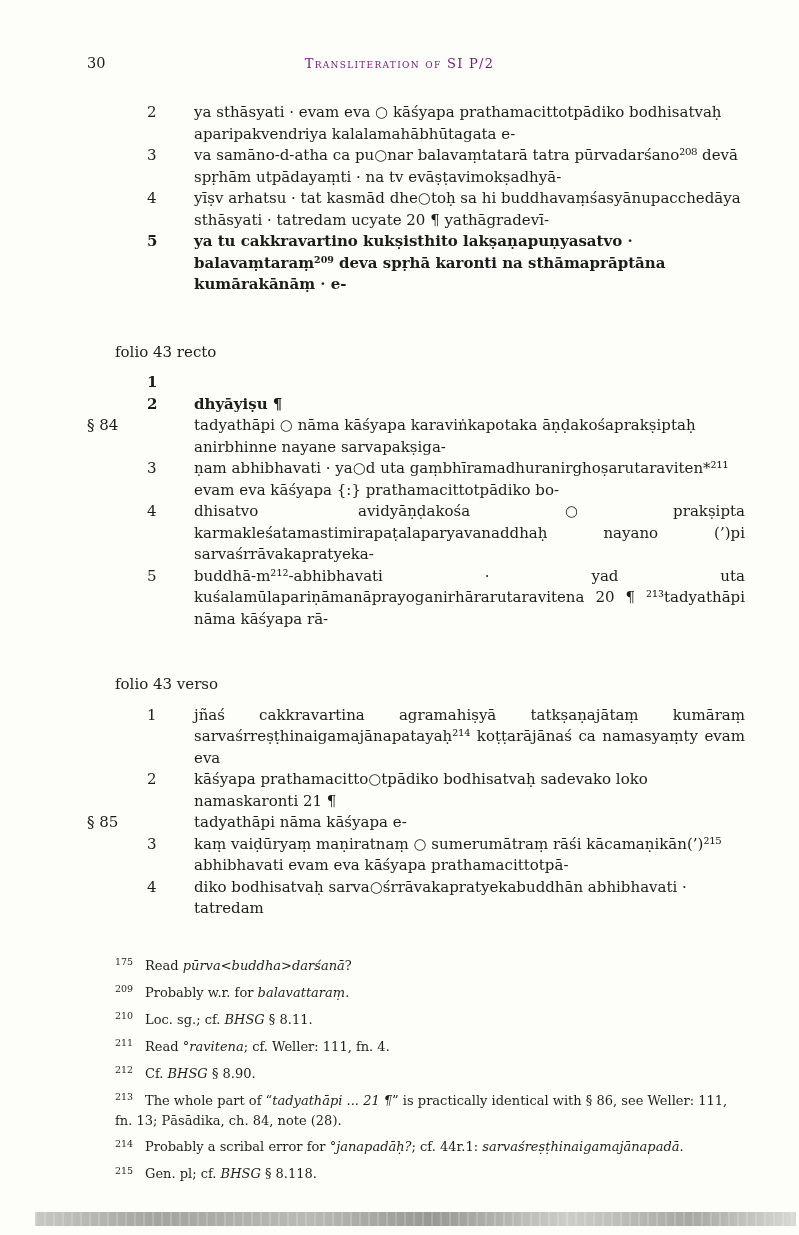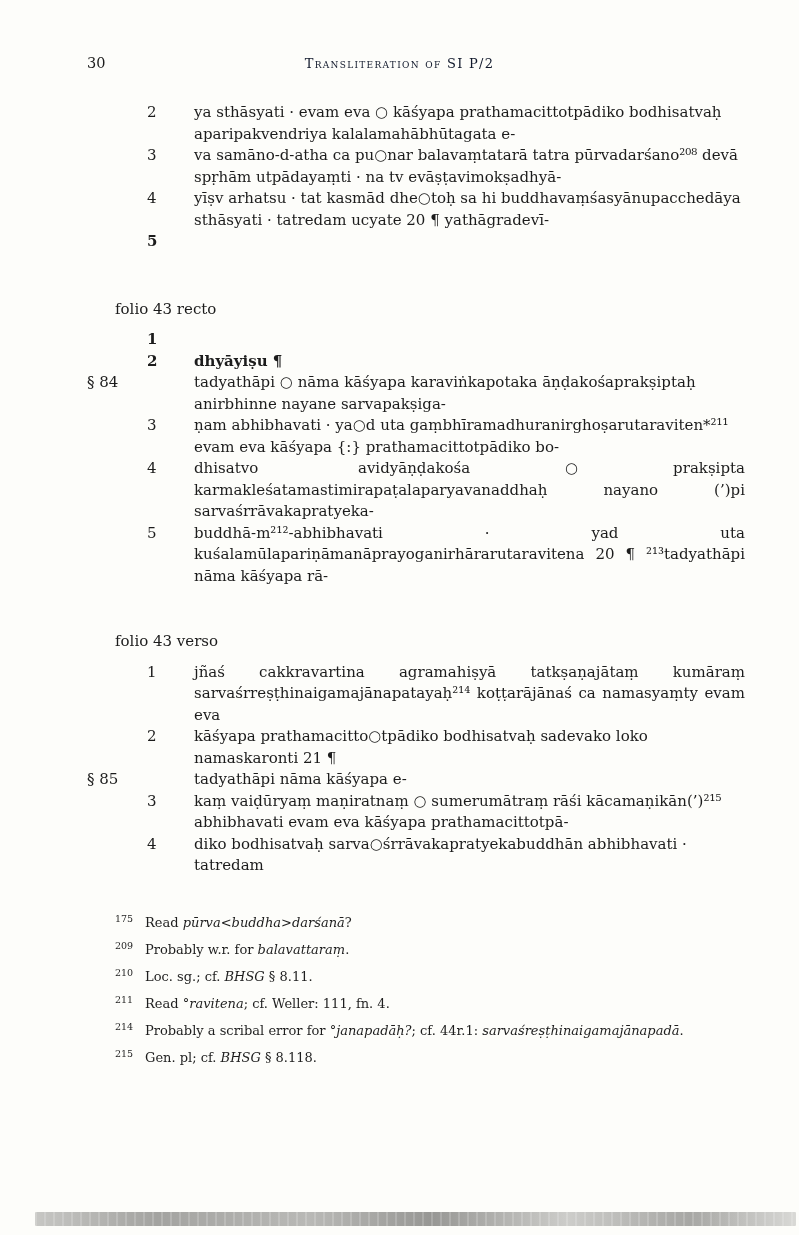--- a/index.html
+++ b/index.html
@@ -14,21 +14,21 @@
     color: #1c1c1c;
     overflow: hidden;
   }
   .header { position: relative; padding-top: 56px; height: 78px; }
   .pageno { position: absolute; left: 87px; top: 55px; font-size: 14.5px; }
   .title {
     text-align: center;
     font-variant: small-caps;
     letter-spacing: 1.3px;
     font-size: 13px;
-    color: #0f172a;
+    color: #701a75;
   }
   .content { padding: 24px 54px 0 87px; }
   .row {
     display: grid;
     grid-template-columns: 60px 47px 1fr;
     font-size: 15px;
     line-height: 21.5px;
   }
   .row .marker { white-space: nowrap; }
   .row.bold .text, .row.bold .num { font-weight: bold; }
@@ -82,20 +82,21 @@
       <span class="text">va samāno-d-atha ca pu○nar balavaṃtatarā tatra pūrvadarśano²⁰⁸ devā spṛhām utpādayaṃti · na tv evāṣṭavimokṣadhyā-</span>
     </div>
     <div class="row">
       <span class="marker"></span>
       <span class="num">4</span>
       <span class="text">yīṣv arhatsu · tat kasmād dhe○toḥ sa hi buddhavaṃśasyānupacchedāya sthāsyati · tatredam ucyate 20 ¶ yathāgradevī-</span>
     </div>
     <div class="row bold">
       <span class="marker"></span>
       <span class="num">5</span>
+      <span class="text">ya tu cakkravartino kukṣisthito lakṣaṇapuṇyasatvo · balavaṃtaraṃ²⁰⁹ deva spṛhā karonti na sthāmaprāptāna kumārakānāṃ · e-</span>
     </div>
 
     <div class="folio first">folio 43 recto</div>
 
     <div class="row bold">
       <span class="marker"></span>
       <span class="num">1</span>
     </div>
     <div class="row bold">
       <span class="marker"></span>
@@ -158,20 +159,26 @@
       <div class="footnote">
         <span class="fnmark">209</span><span class="fntext"><span>Probably w.r. for </span><span class="it">balavattaraṃ</span><span>.</span></span>
       </div>
       <div class="footnote">
         <span class="fnmark">210</span><span class="fntext"><span>Loc. sg.; cf. </span><span class="it">BHSG</span><span> § 8.11.</span></span>
       </div>
       <div class="footnote">
         <span class="fnmark">211</span><span class="fntext"><span>Read </span><span class="it">°ravitena</span><span>; cf. Weller: 111, fn. 4.</span></span>
       </div>
       <div class="footnote">
+        <span class="fnmark">212</span><span class="fntext"><span>Cf. </span><span class="it">BHSG</span><span> § 8.90.</span></span>
+      </div>
+      <div class="footnote">
+        <span class="fnmark">213</span><span class="fntext"><span>The whole part of “</span><span class="it">tadyathāpi ... 21 ¶</span><span>” is practically identical with § 86, see Weller: 111, fn. 13; Pāsādika, ch. 84, note (28).</span></span>
+      </div>
+      <div class="footnote">
         <span class="fnmark">214</span><span class="fntext"><span>Probably a scribal error for </span><span class="it">°janapadāḥ?</span><span>; cf. 44r.1: </span><span class="it">sarvaśreṣṭhinaigamajānapadā</span><span>.</span></span>
       </div>
       <div class="footnote">
         <span class="fnmark">215</span><span class="fntext"><span>Gen. pl; cf. </span><span class="it">BHSG</span><span> § 8.118.</span></span>
       </div>
     </div>
 
   </div>
 
   <div class="scan-bar"></div>

